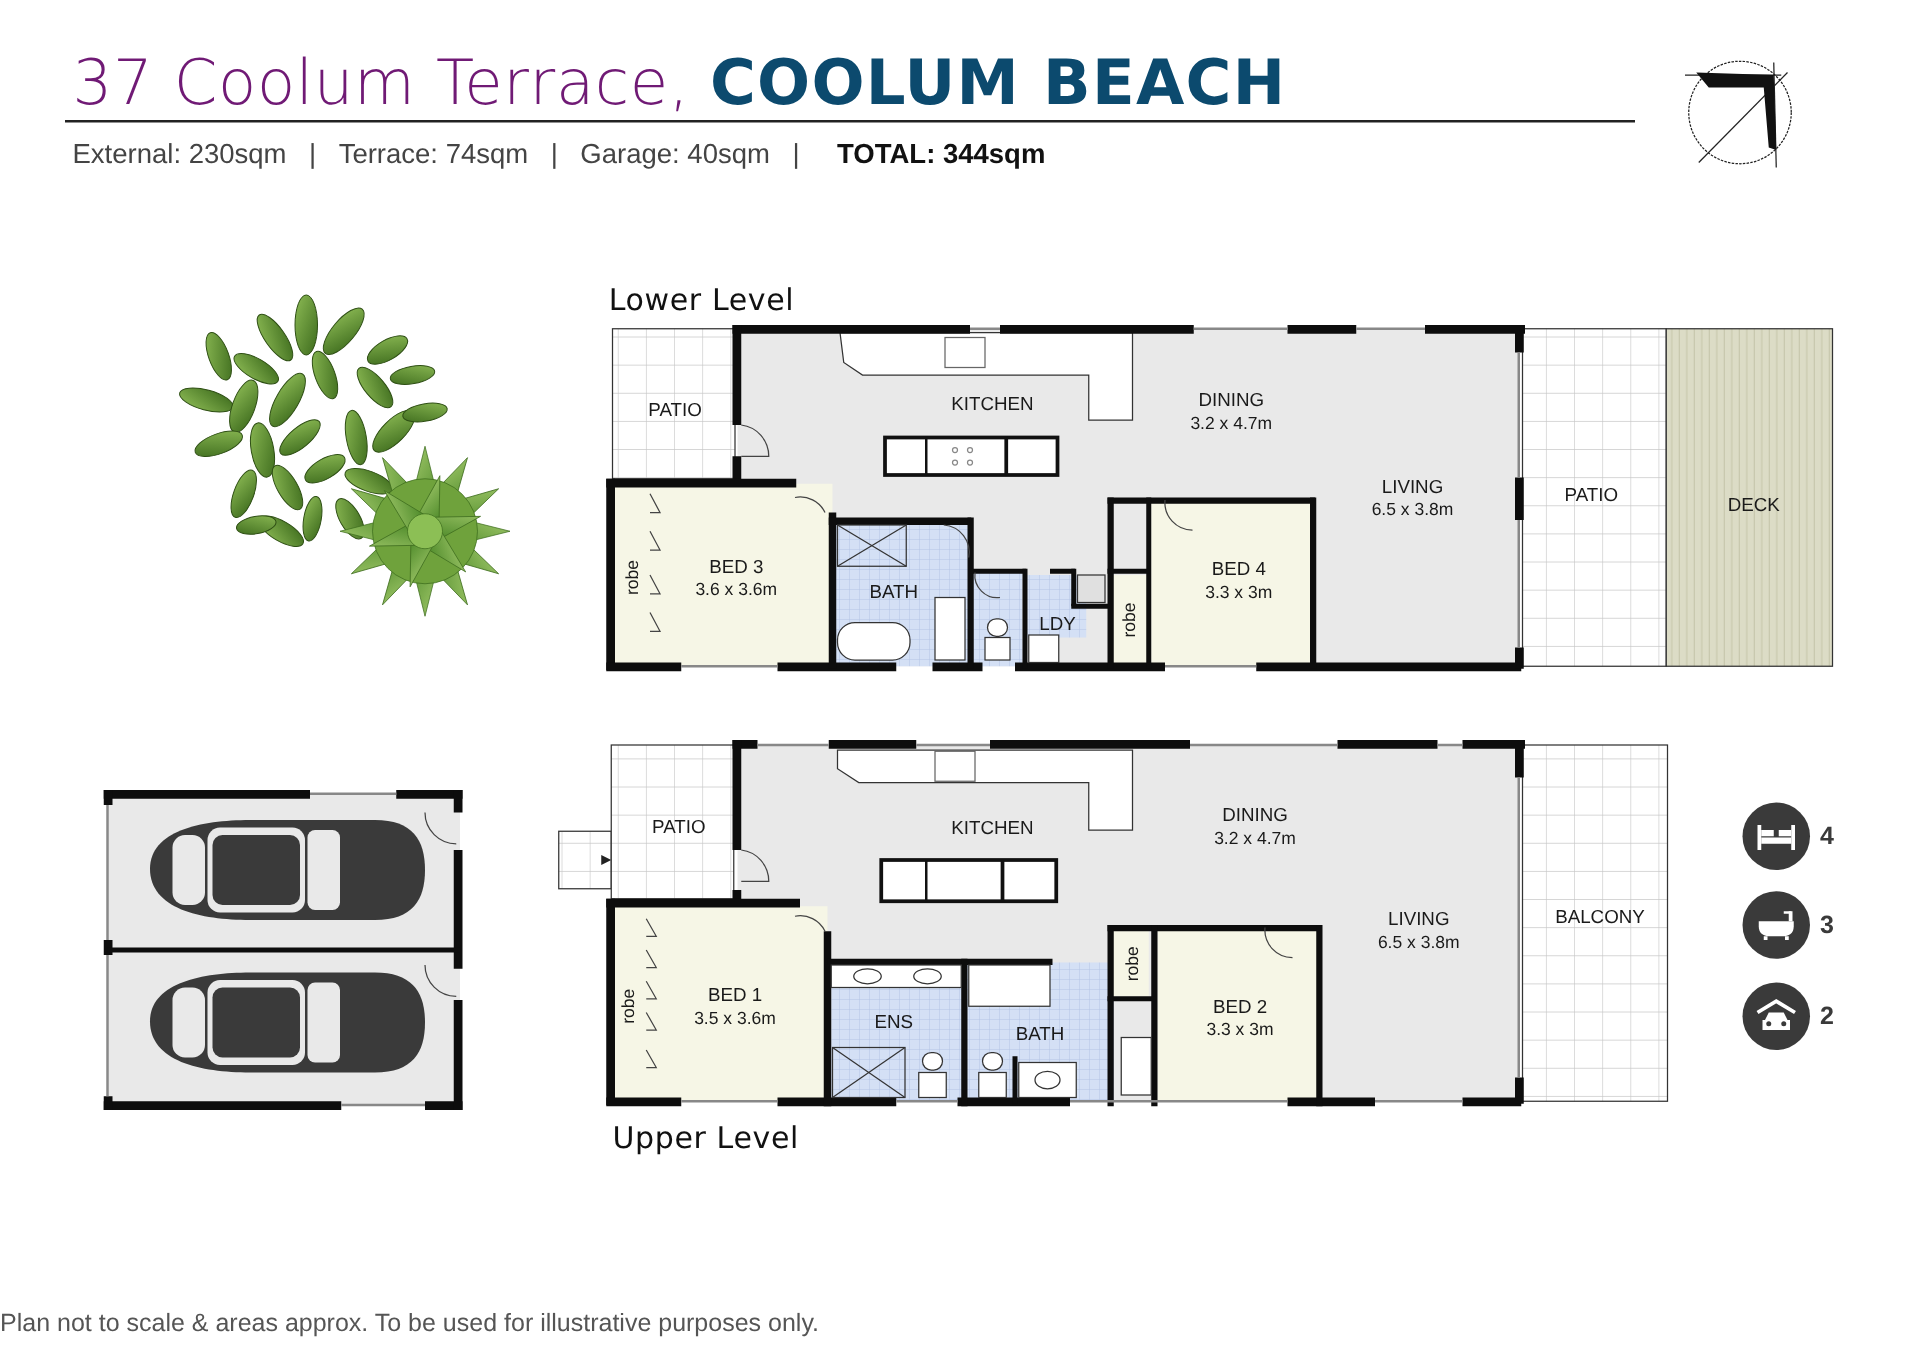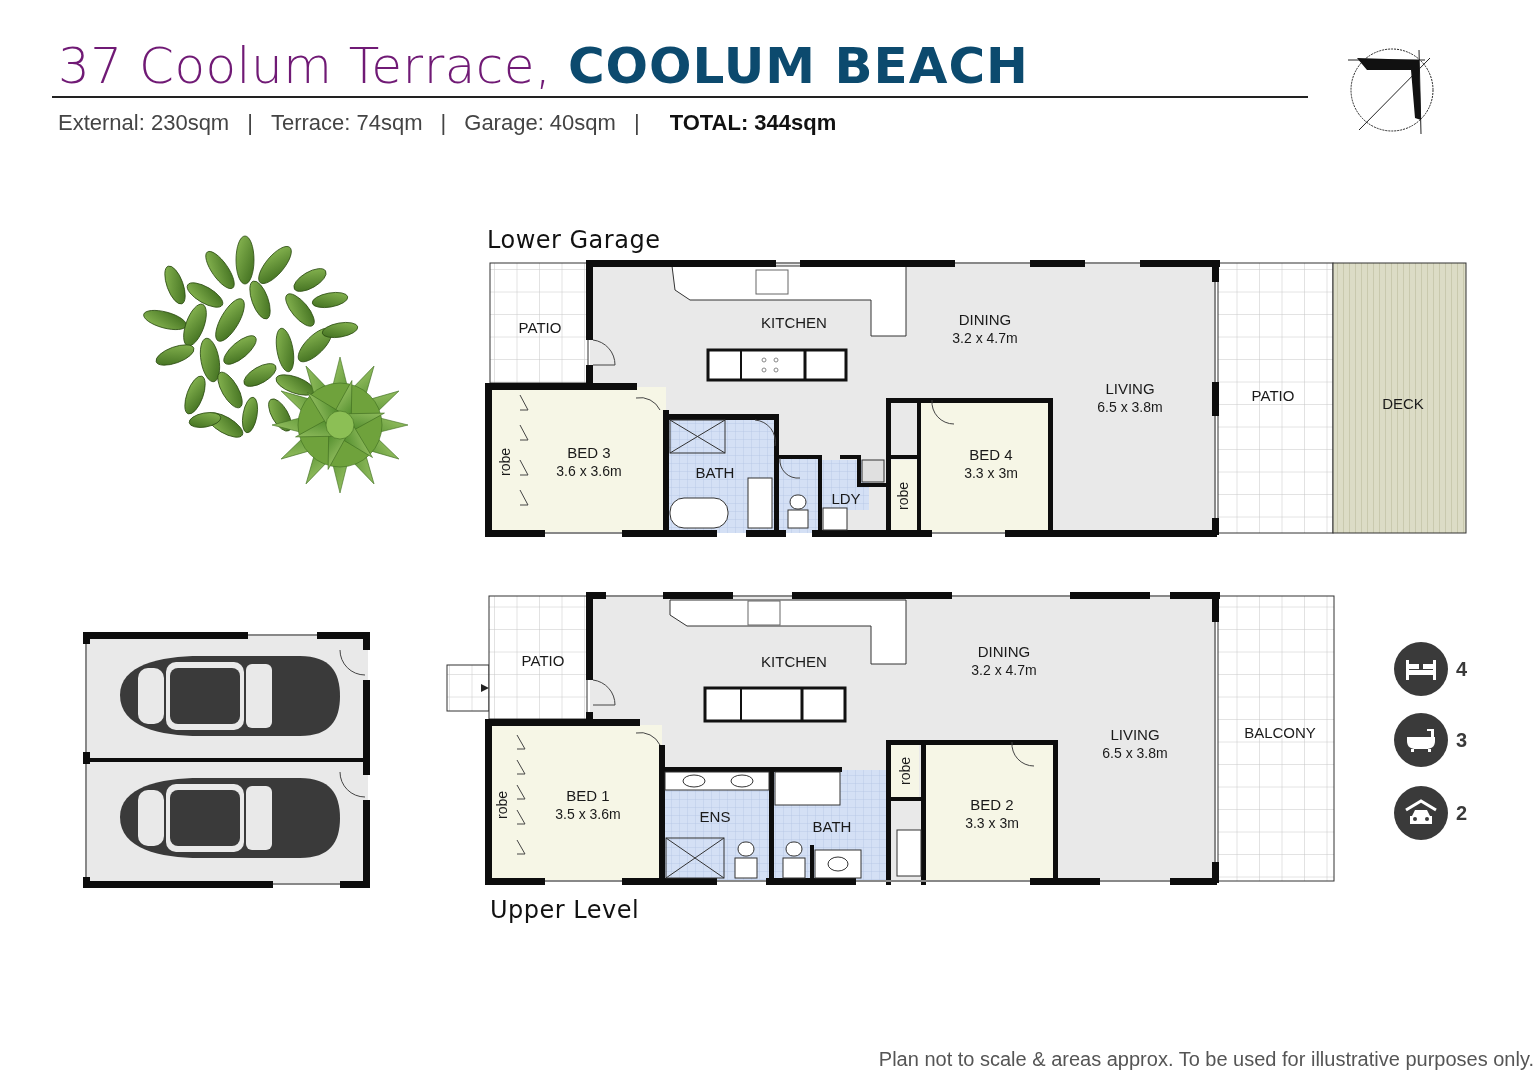--- a/index.html
+++ b/index.html
@@ -7,21 +7,21 @@
   .abs { position: absolute; }
   .title { left: 58px; top: 36px; font-size: 50px; line-height: 60px; white-space: nowrap; letter-spacing: 0.5px; }
   .title .light { font-weight: 300; color: #701a75; font-family: "DejaVu Sans", sans-serif; }
   .title .bold { font-weight: bold; color: #0c4a6e; font-family: "DejaVu Sans", sans-serif; letter-spacing: 1px; }
   .rule { left: 52px; top: 96px; width: 1256px; height: 2px; background: #222; }
   .areas { left: 58px; top: 110px; font-size: 22px; color: #444; white-space: nowrap; font-family: "Liberation Sans", sans-serif; }
   .areas span { display: inline-block; }
   .areas .sep { margin: 0 18px; }
   .areas .total { color: #111; font-weight: bold; margin-left: 12px; }
   .level-label { font-size: 24px; color: #111; font-family: "DejaVu Sans", sans-serif; letter-spacing: 0.5px; }
-  .disclaimer { left: 0; width: 1534px; top: 1048px; text-align: right; font-size: 20px; color: #555; font-family: "Liberation Sans", sans-serif; }
+  .disclaimer { left: 0; width: 1534px; top: 1048px; text-align: left; font-size: 20px; color: #555; font-family: "Liberation Sans", sans-serif; }
   .stat { left: 1394px; width: 90px; height: 56px; display: flex; align-items: center; }
   .stat .circle { width: 54px; height: 54px; border-radius: 50%; background: #3a3a3a; display: flex; align-items: center; justify-content: center; }
   .stat .num { font-size: 20px; font-weight: bold; color: #3a3a3a; margin-left: 8px; font-family: "Liberation Sans", sans-serif; }
   svg text { font-family: "Liberation Sans", sans-serif; fill: #1a1a1a; }
 </style>
 </head>
 <body>
 
 <div class="abs title">
   <span class="light">37 Coolum Terrace,</span>
@@ -96,21 +96,21 @@
     <polygon points="0,-46 9,-10 -9,-10" transform="rotate(15)"></polygon>
     <polygon points="0,-46 9,-10 -9,-10" transform="rotate(75)"></polygon>
     <polygon points="0,-46 9,-10 -9,-10" transform="rotate(135)"></polygon>
     <polygon points="0,-46 9,-10 -9,-10" transform="rotate(195)"></polygon>
     <polygon points="0,-46 9,-10 -9,-10" transform="rotate(255)"></polygon>
     <polygon points="0,-46 9,-10 -9,-10" transform="rotate(315)"></polygon>
     <circle r="14" fill="#8cbf55"></circle>
   </g>
 </svg>
 
-<div class="abs level-label" style="left:487px;top:226px">Lower Garage</div>
+<div class="abs level-label" style="left:487px;top:226px">Lower Level</div>
 <div class="abs level-label" style="left:490px;top:896px">Upper Level</div>
 
 <svg class="abs" style="left:0;top:0" width="1534" height="1084" viewBox="0 0 1534 1084">
   <defs>
     <pattern id="tile" width="22.5" height="22.5" patternUnits="userSpaceOnUse">
       <rect width="22.5" height="22.5" fill="#ffffff"></rect>
       <path d="M22.5 0V22.5H0" fill="none" stroke="#c8c8c8" stroke-width="1"></path>
     </pattern>
     <pattern id="wet" width="8" height="8" patternUnits="userSpaceOnUse">
       <rect width="8" height="8" fill="#d4e0f5"></rect>

